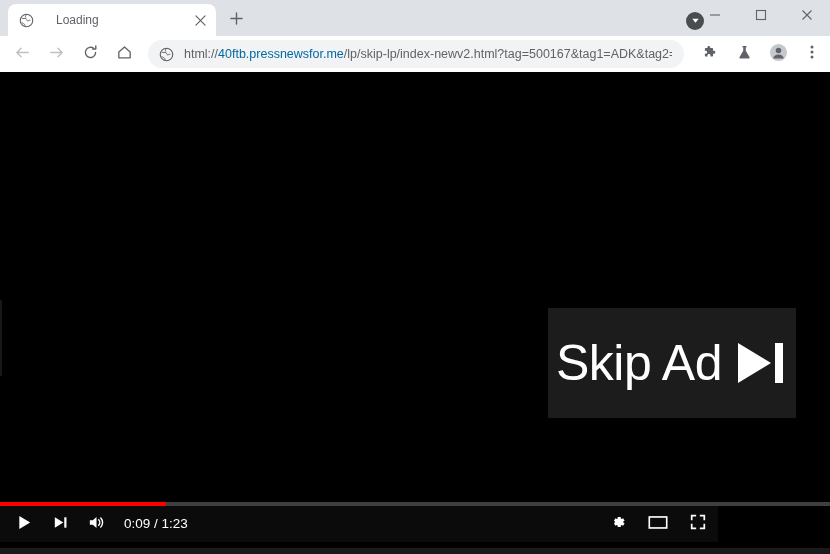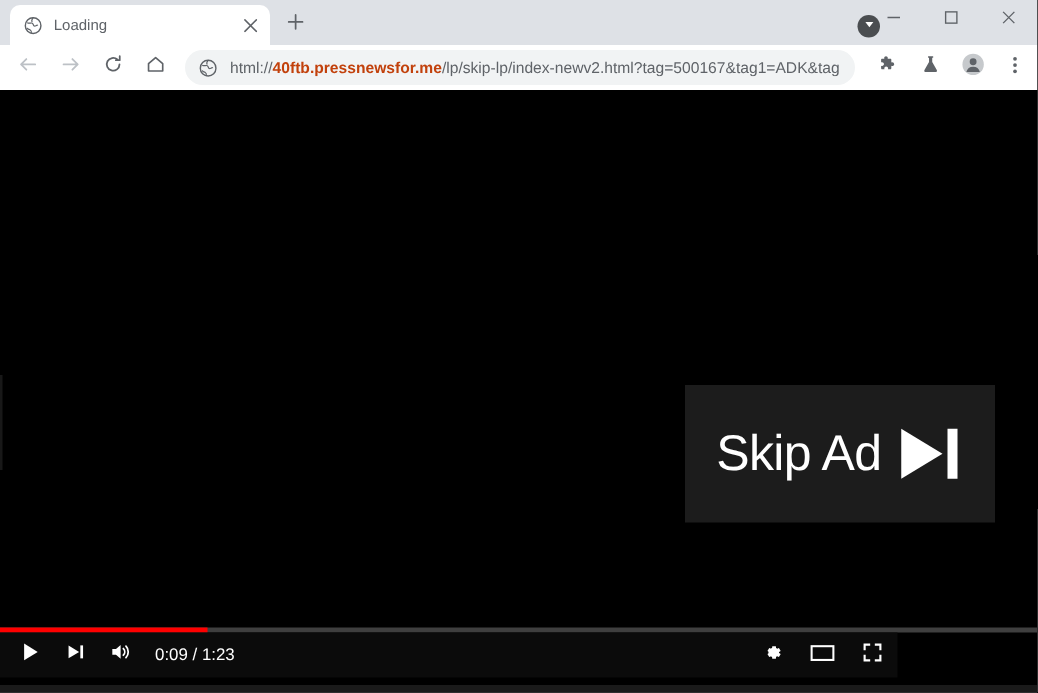--- a/index.html
+++ b/index.html
@@ -43,21 +43,21 @@
   }
 
   .tab-favicon {
     width: 16px; height: 16px;
     flex: 0 0 16px;
     display: flex; align-items: center; justify-content: center;
   }
 
   .tab-title {
     flex: 1 1 auto;
-    margin-left: 9px;
+    margin-left: 22px;
     font-size: 12px;
     color: #5f6368;
     white-space: nowrap;
     overflow: hidden;
     text-overflow: ellipsis;
     line-height: 32px;
   }
 
   .tab-close {
     width: 16px; height: 16px;
@@ -133,21 +133,21 @@
     display: flex; align-items: center; justify-content: center;
   }
 
   .omnibox-url {
     margin-left: 10px;
     font-size: 12.5px;
     color: #5f6368;
     white-space: nowrap;
     overflow: hidden;
   }
-  .omnibox-url .host { color: #c2410c; font-weight: bold; }
+  .omnibox-url .host { color: #0369a1; font-weight: normal; }
 
   .tbright {
     display: flex;
     align-items: center;
     flex: 0 0 auto;
     padding-right: 4px;
   }
 
   
   .viewport {
@@ -187,21 +187,21 @@
     width: 248px; height: 110px;
     background: #1c1c1c;
     display: flex;
     align-items: center;
     justify-content: center;
     gap: 14px;
   }
 
   .skipad-label {
     color: #ffffff;
-    font-size: 40px;
+    font-size: 50px;
     font-weight: normal;
     letter-spacing: -0.5px;
     line-height: 1;
   }
 
   .skipad-icon { display: flex; align-items: center; }
 
   
   .progress-wrap {
     position: absolute;

